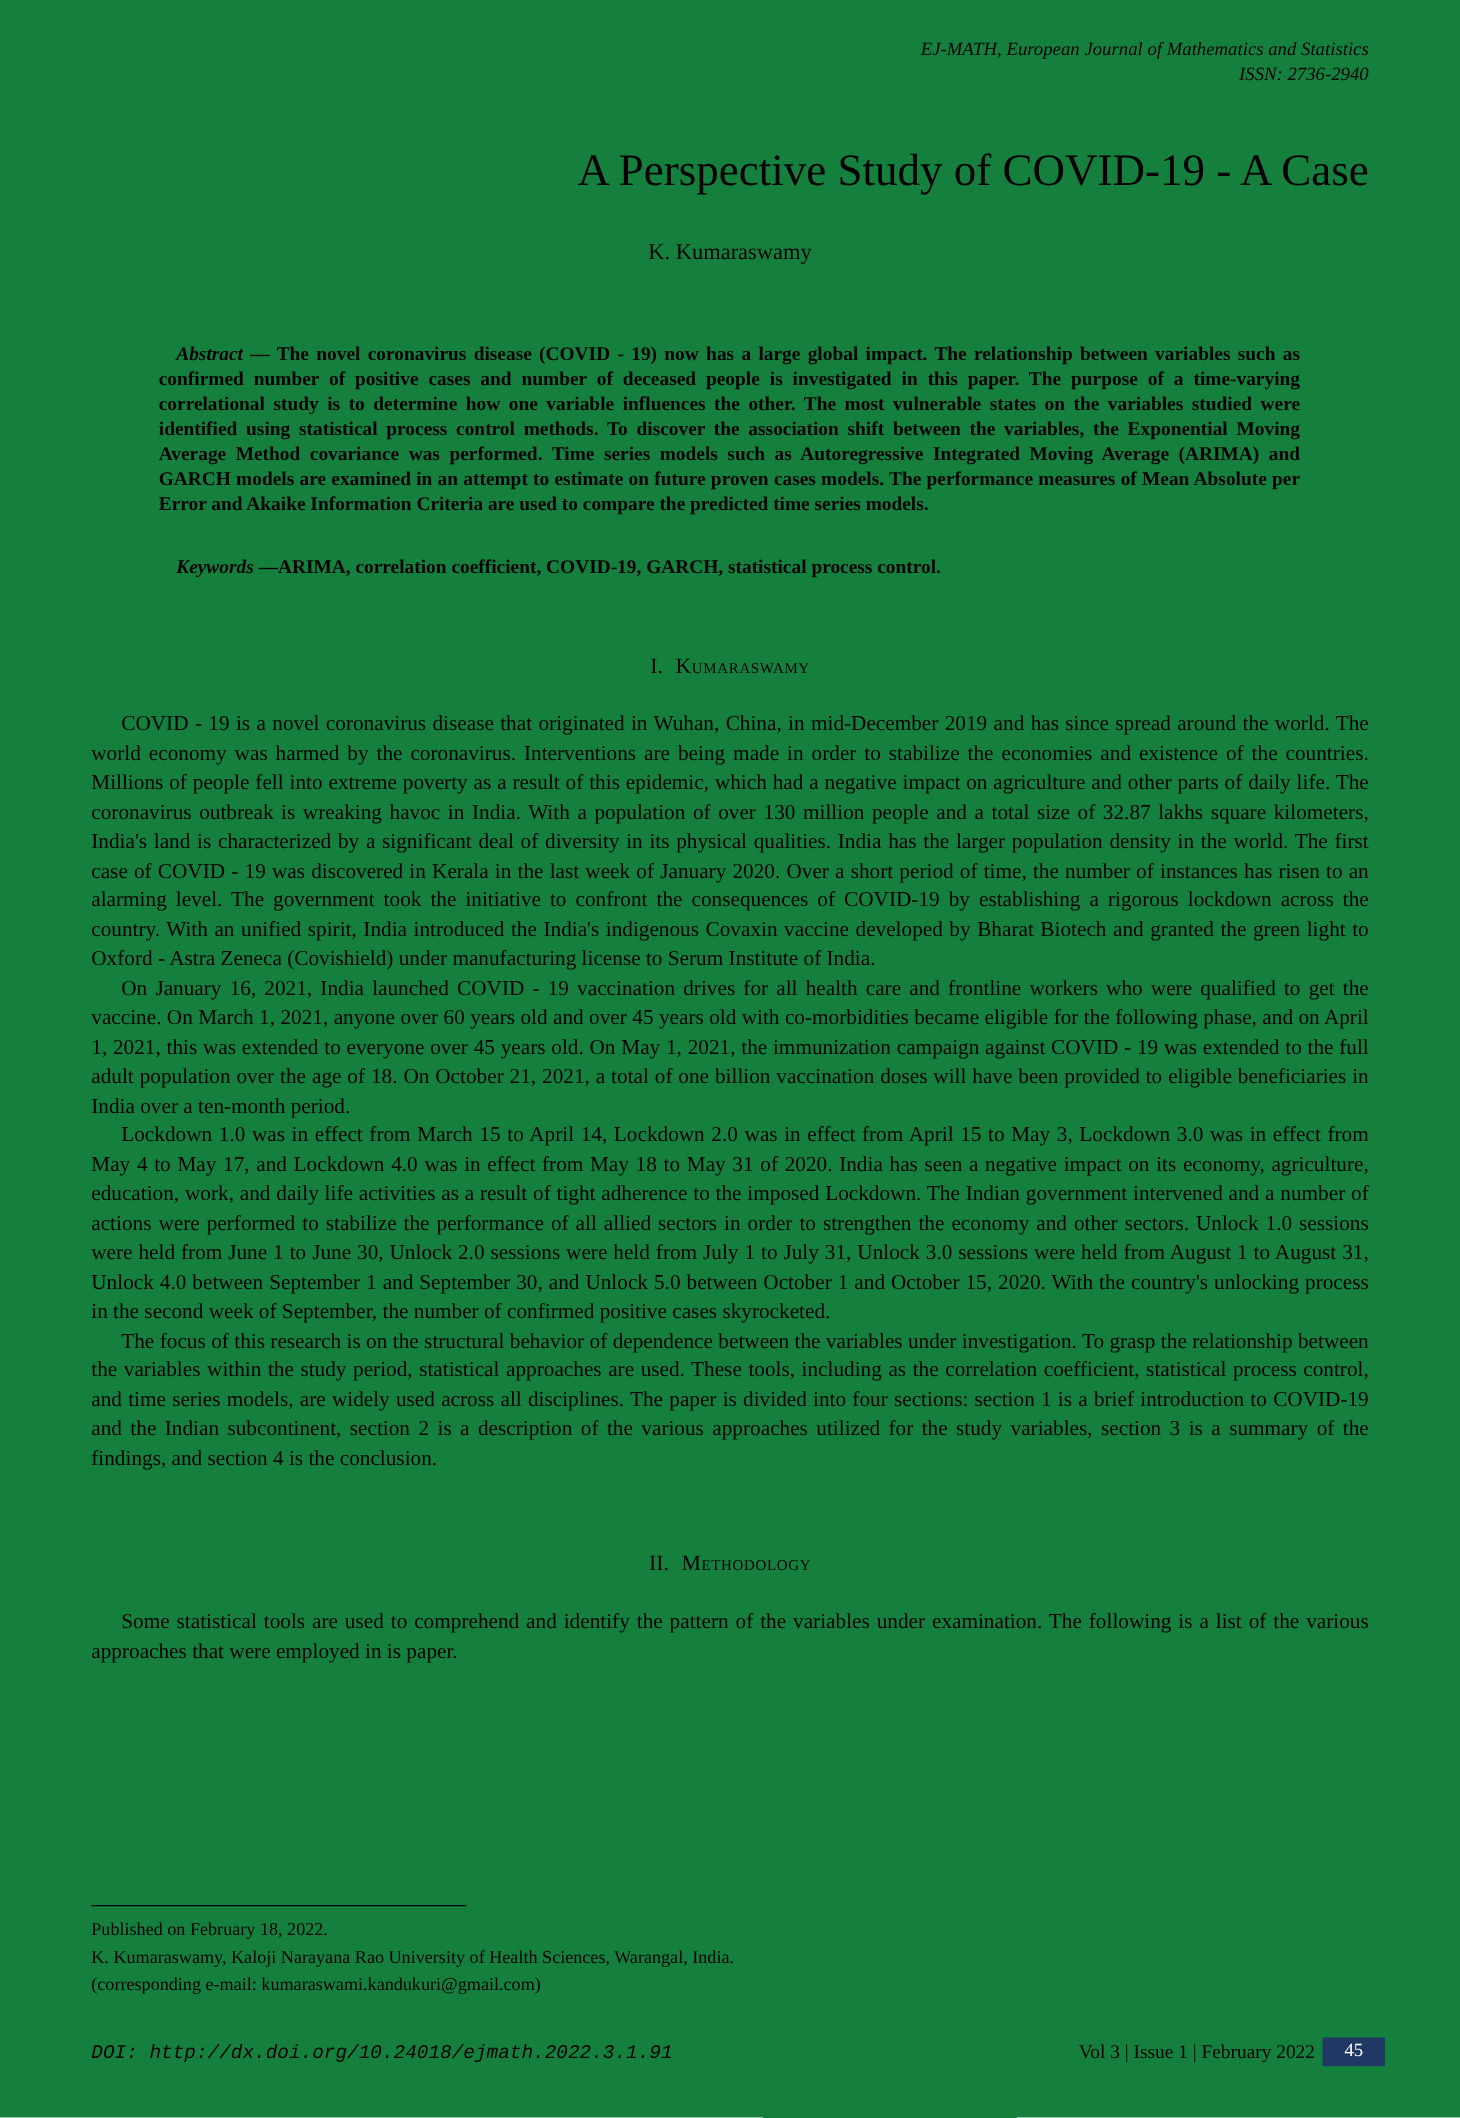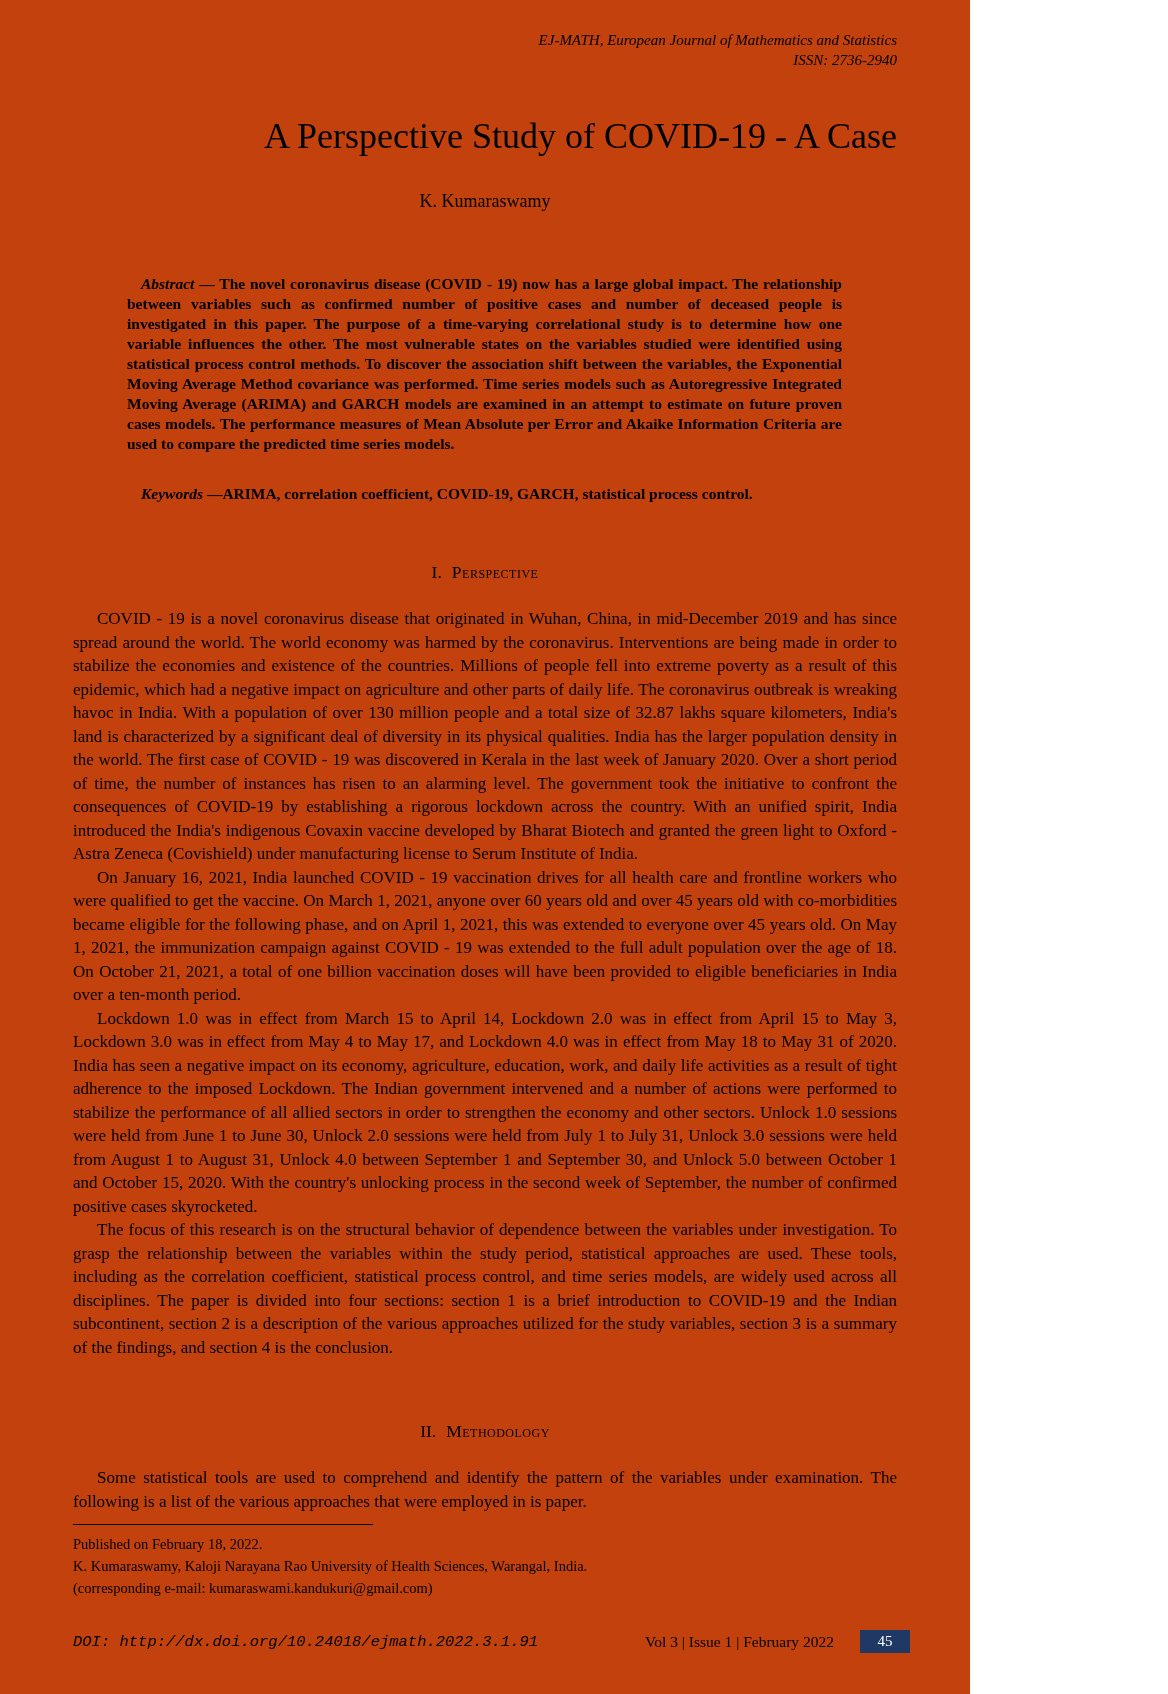--- a/index.html
+++ b/index.html
@@ -1,17 +1,17 @@
 <!DOCTYPE html>
 <html><head>
 <meta charset="utf-8">
 <style>
   html,body{margin:0;padding:0;background:#ffffff;}
   .page{
-    width:970px;height:1694px;position:relative;background:#c2410c;
+    width:1168px;height:1694px;position:relative;background:#15803d;
     font-family:"Liberation Serif","DejaVu Serif",serif;color:#000;
     box-sizing:border-box;padding:30px 73px 0 73px;overflow:hidden;
   }
   .journal-header{text-align:right;font-style:italic;font-size:15px;line-height:1.35;}
   .paper-title{
     text-align:right;font-size:36px;line-height:1.3;font-weight:400;
     margin-top:42px;
   }
   .author{text-align:center;font-size:18px;margin-top:32px;}
   .abstract-block{
@@ -33,21 +33,21 @@
   .footnote-block{
     position:absolute;left:73px;top:1524px;width:560px;font-size:14.5px;line-height:22px;
   }
   .footnote-rule{width:300px;border:none;border-top:1.5px solid #000;margin:0 0 8px 0;}
   .footnote-block div{margin:0;}
   .page-footer{
     position:absolute;left:73px;right:60px;top:1630px;display:flex;align-items:center;
     font-size:15.5px;
   }
   .doi{font-style:italic;flex:1;font-family:Liberation Mono, monospace;}
-  .issue-info{margin-right:26px;}
+  .issue-info{margin-right:6px;}
   .page-badge{
     display:inline-block;min-width:42px;text-align:center;color:#ffffff;
     font-weight:normal;padding:3px 4px;font-size:15px;
   }
 </style>
 </head>
 <body>
 
 <div class="page">
 
@@ -62,21 +62,21 @@
 
   <div class="author">K. Kumaraswamy</div>
 
   <div class="abstract-block">
     <p class="abstract-p"><span class="lead-label">Abstract</span><span> — The novel coronavirus disease (COVID - 19) now has a large global impact. The relationship between variables such as confirmed number of positive cases and number of deceased people is investigated in this paper. The purpose of a time-varying correlational study is to determine how one variable influences the other. The most vulnerable states on the variables studied were identified using statistical process control methods. To discover the association shift between the variables, the Exponential Moving Average Method covariance was performed. Time series models such as Autoregressive Integrated Moving Average (ARIMA) and GARCH models are examined in an attempt to estimate on future proven cases models. The performance measures of Mean Absolute per Error and Akaike Information Criteria are used to compare the predicted time series models.</span></p>
     <p class="keywords-p"><span class="lead-label">Keywords</span><span> —ARIMA, correlation coefficient, COVID-19, GARCH, statistical process control.</span></p>
   </div>
 
   <div class="body-text">
 
-    <h2 class="section-heading"><span class="sec-num">I.</span><span class="sec-name">Perspective</span></h2>
+    <h2 class="section-heading"><span class="sec-num">I.</span><span class="sec-name">Kumaraswamy</span></h2>
 
     <p>COVID - 19 is a novel coronavirus disease that originated in Wuhan, China, in mid-December 2019 and has since spread around the world. The world economy was harmed by the coronavirus. Interventions are being made in order to stabilize the economies and existence of the countries. Millions of people fell into extreme poverty as a result of this epidemic, which had a negative impact on agriculture and other parts of daily life. The coronavirus outbreak is wreaking havoc in India. With a population of over 130 million people and a total size of 32.87 lakhs square kilometers, India's land is characterized by a significant deal of diversity in its physical qualities. India has the larger population density in the world. The first case of COVID - 19 was discovered in Kerala in the last week of January 2020. Over a short period of time, the number of instances has risen to an alarming level. The government took the initiative to confront the consequences of COVID-19 by establishing a rigorous lockdown across the country. With an unified spirit, India introduced the India's indigenous Covaxin vaccine developed by Bharat Biotech and granted the green light to Oxford - Astra Zeneca (Covishield) under manufacturing license to Serum Institute of India.</p>
     <p>On January 16, 2021, India launched COVID - 19 vaccination drives for all health care and frontline workers who were qualified to get the vaccine. On March 1, 2021, anyone over 60 years old and over 45 years old with co-morbidities became eligible for the following phase, and on April 1, 2021, this was extended to everyone over 45 years old. On May 1, 2021, the immunization campaign against COVID - 19 was extended to the full adult population over the age of 18. On October 21, 2021, a total of one billion vaccination doses will have been provided to eligible beneficiaries in India over a ten-month period.</p>
     <p>Lockdown 1.0 was in effect from March 15 to April 14, Lockdown 2.0 was in effect from April 15 to May 3, Lockdown 3.0 was in effect from May 4 to May 17, and Lockdown 4.0 was in effect from May 18 to May 31 of 2020. India has seen a negative impact on its economy, agriculture, education, work, and daily life activities as a result of tight adherence to the imposed Lockdown. The Indian government intervened and a number of actions were performed to stabilize the performance of all allied sectors in order to strengthen the economy and other sectors. Unlock 1.0 sessions were held from June 1 to June 30, Unlock 2.0 sessions were held from July 1 to July 31, Unlock 3.0 sessions were held from August 1 to August 31, Unlock 4.0 between September 1 and September 30, and Unlock 5.0 between October 1 and October 15, 2020. With the country's unlocking process in the second week of September, the number of confirmed positive cases skyrocketed.</p>
     <p>The focus of this research is on the structural behavior of dependence between the variables under investigation. To grasp the relationship between the variables within the study period, statistical approaches are used. These tools, including as the correlation coefficient, statistical process control, and time series models, are widely used across all disciplines. The paper is divided into four sections: section 1 is a brief introduction to COVID-19 and the Indian subcontinent, section 2 is a description of the various approaches utilized for the study variables, section 3 is a summary of the findings, and section 4 is the conclusion.</p>
 
     <h2 class="section-heading methodology-heading"><span class="sec-num">II.</span><span class="sec-name">Methodology</span></h2>
 
     <p>Some statistical tools are used to comprehend and identify the pattern of the variables under examination. The following is a list of the various approaches that were employed in is paper.</p>
 

